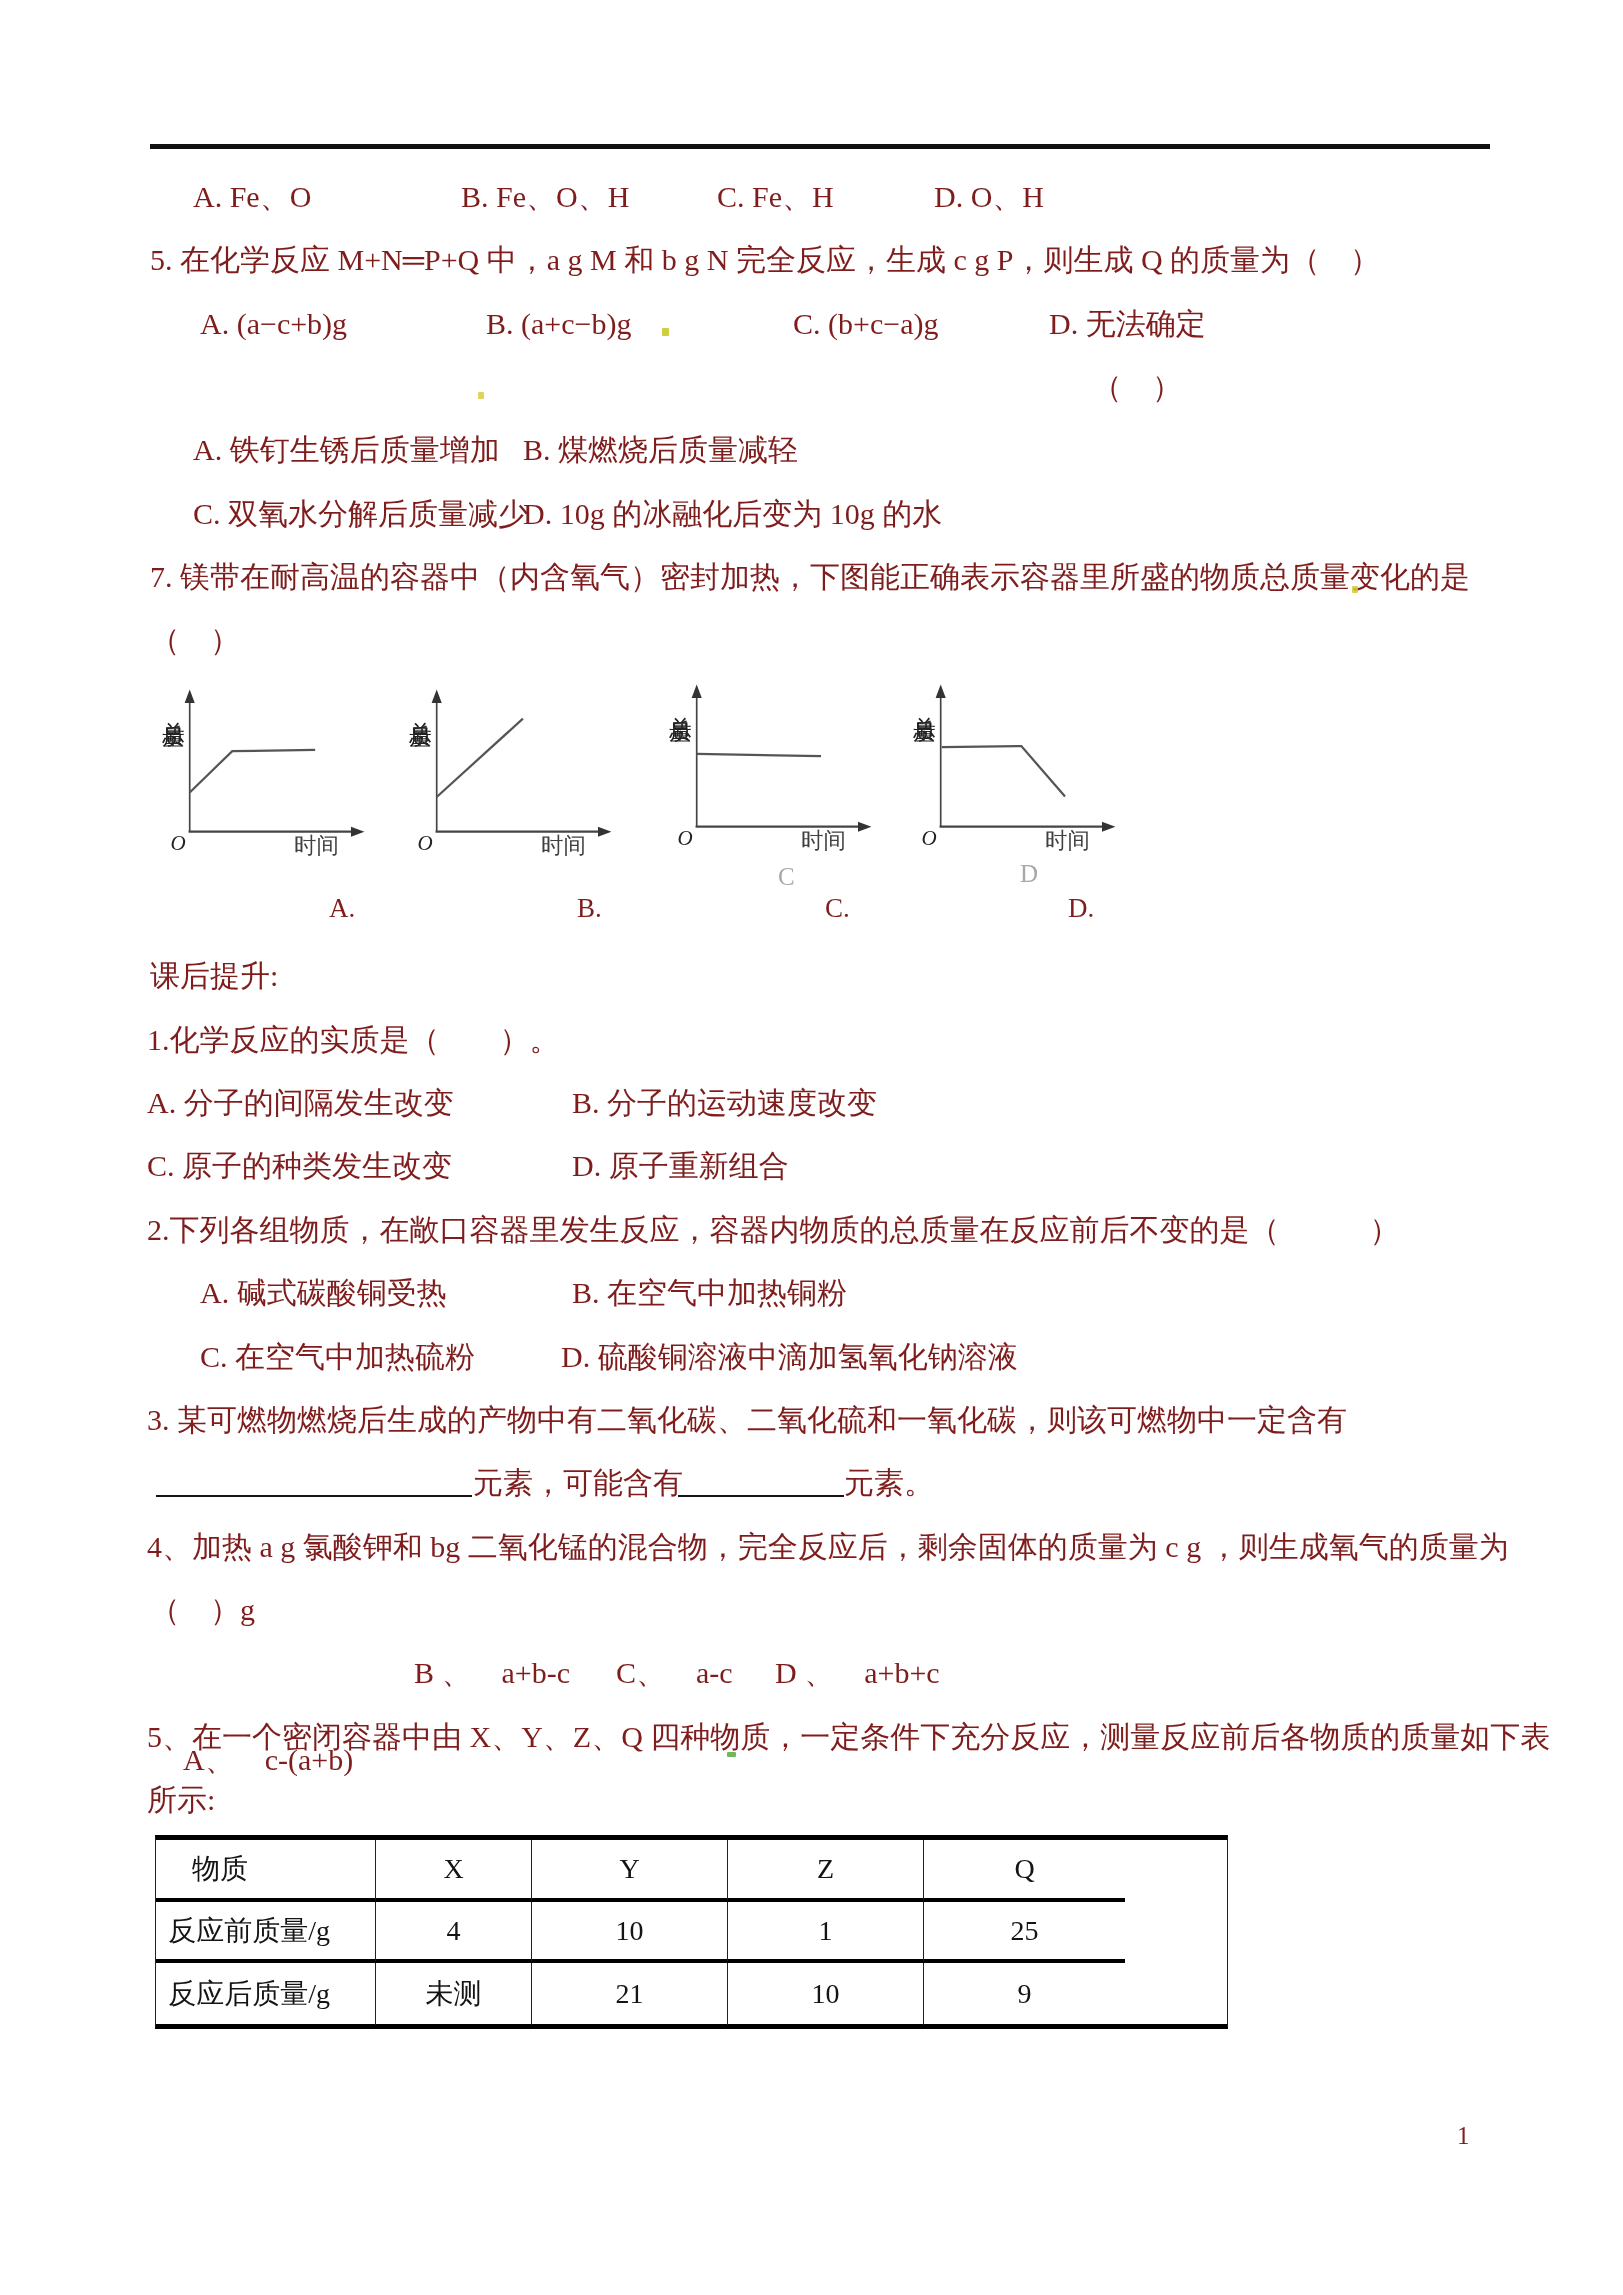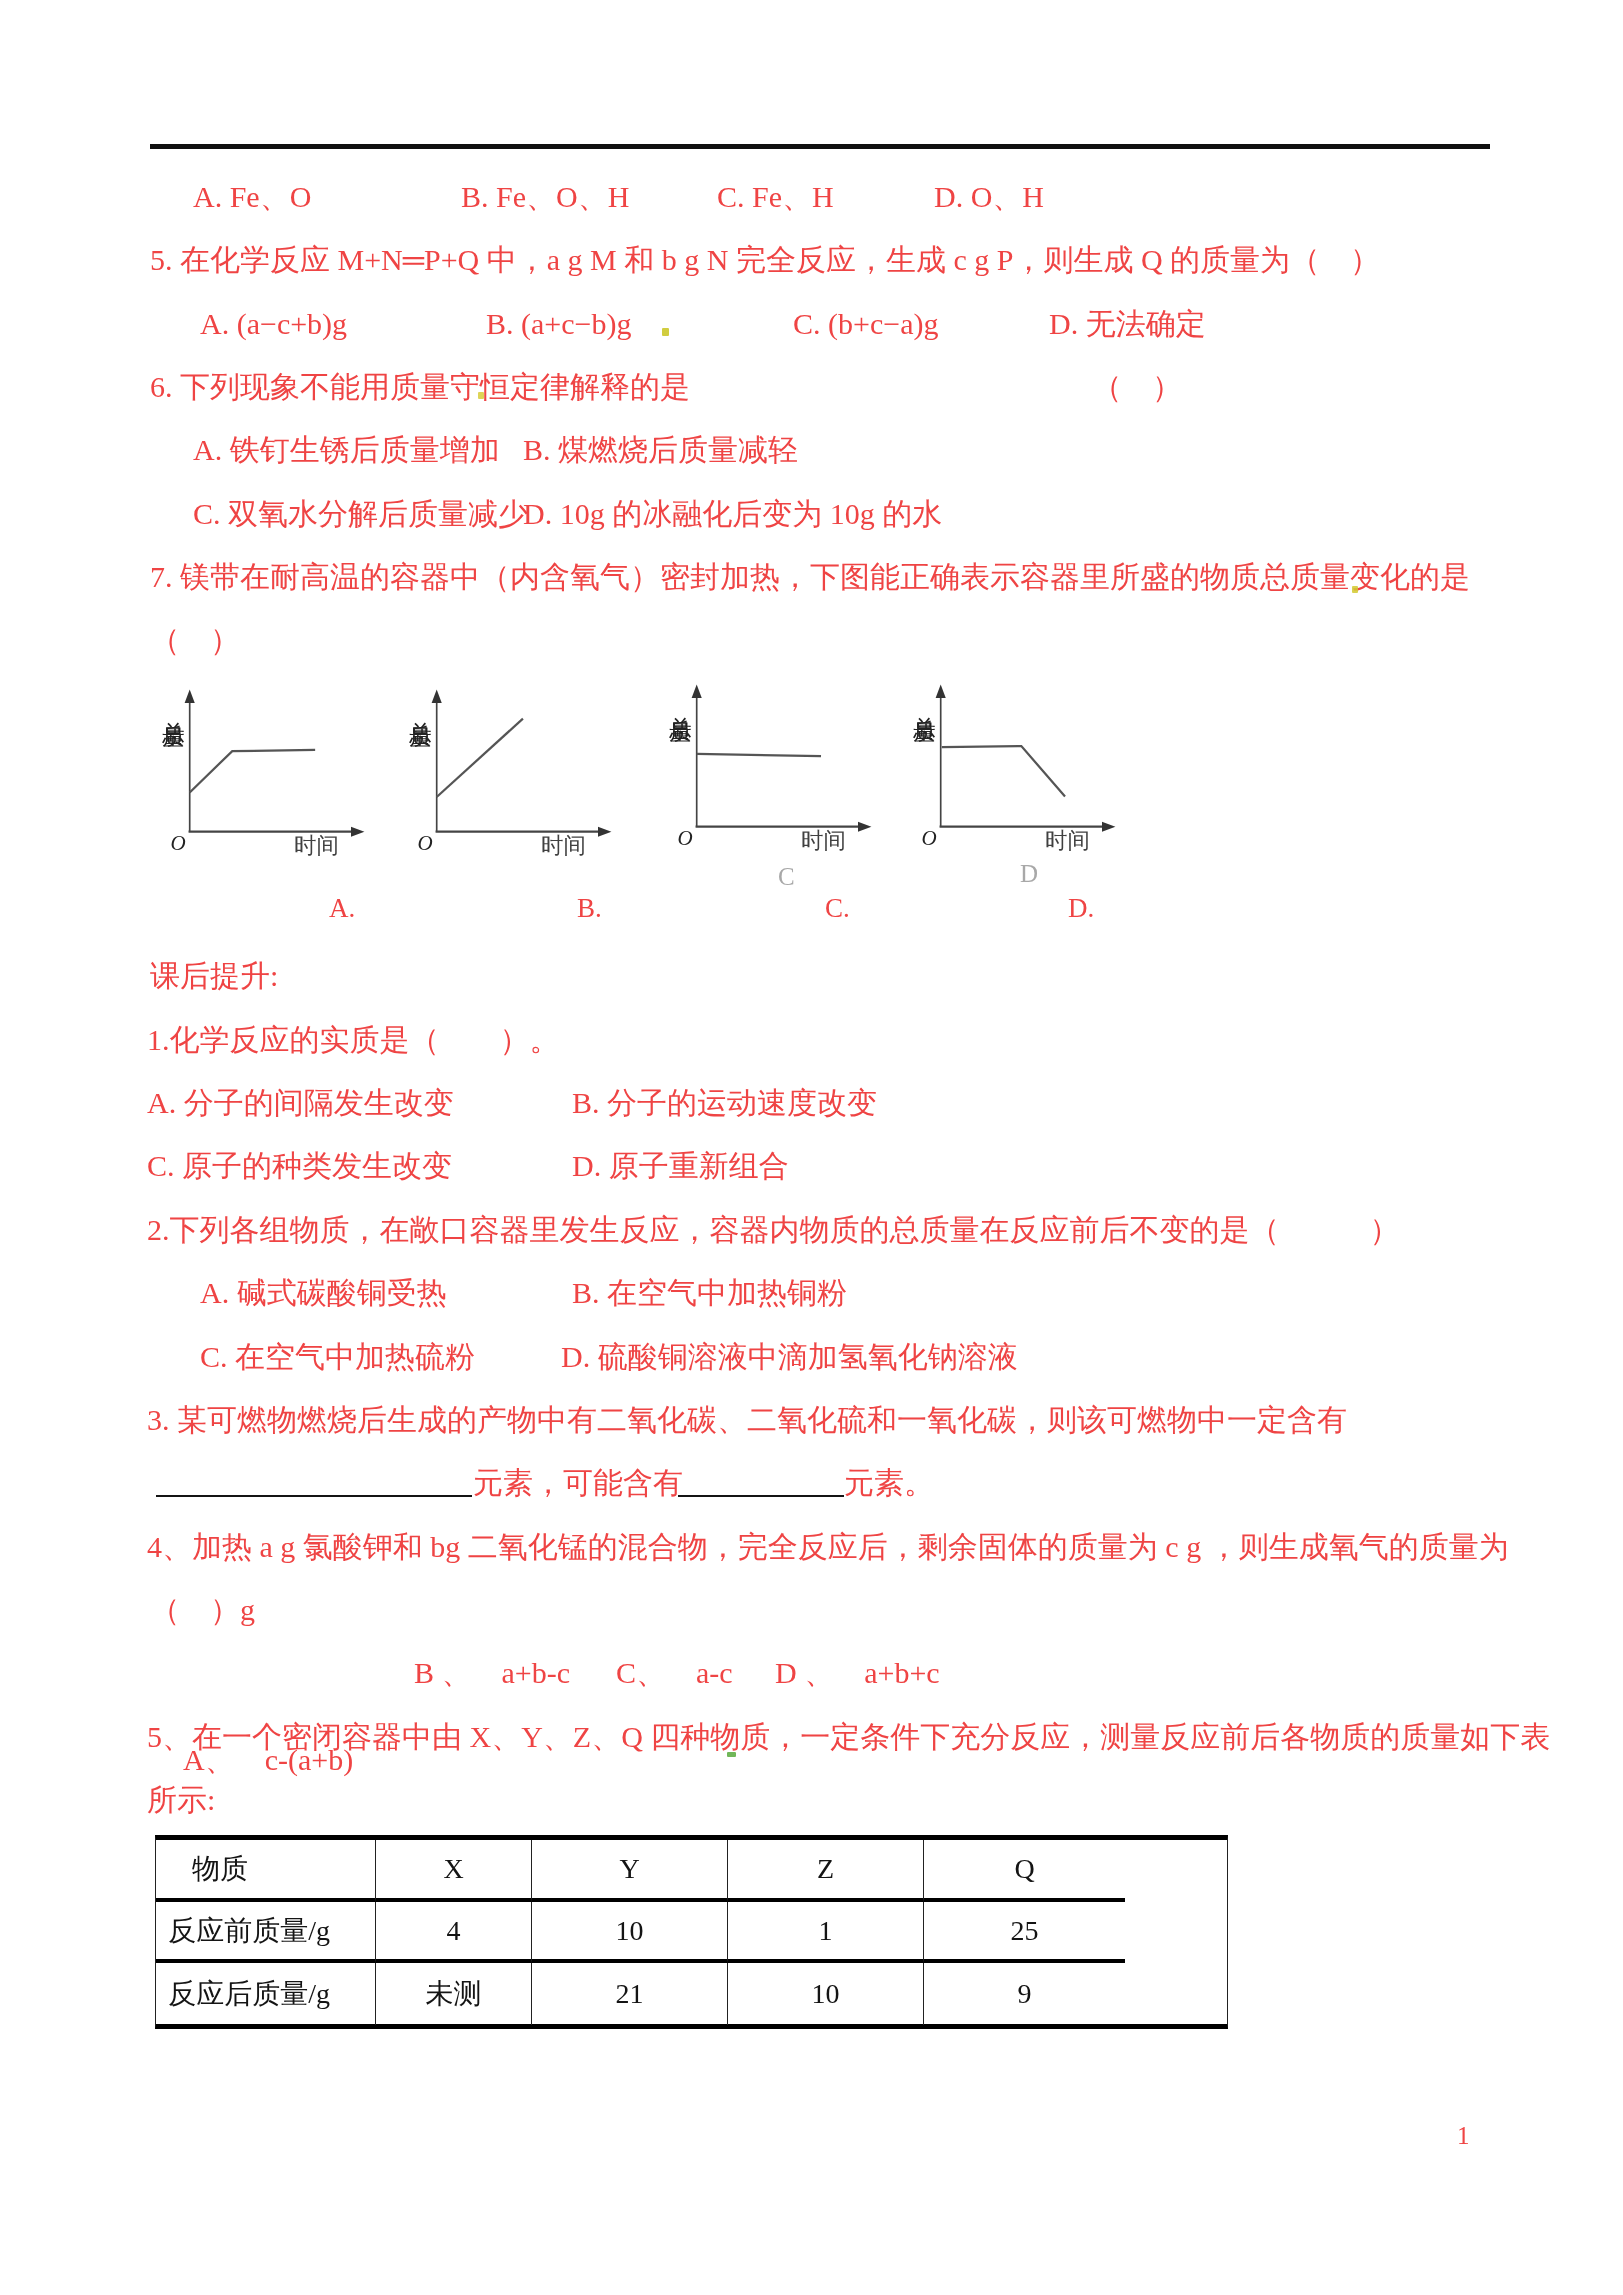--- a/index.html
+++ b/index.html
@@ -9,21 +9,21 @@
     background:#ffffff;
     overflow:hidden;
     font-family:"Liberation Serif","DejaVu Serif",serif;
     color:#141414;
   }
   .ln{
     position:absolute;
     white-space:pre;
     font-size:30px;
     line-height:1.1;
-    color:#ef4444;
+    color:#7f1d1d;
   }
   .rule{position:absolute;background:#101010;}
   .uline{position:absolute;border-top:2.8px solid #141414;}
   .mark{position:absolute;border-radius:1.1px;opacity:.85;}
   .m1{left:662px;top:328px;width:6.7px;height:7.8px;background:#c9c41e;}
   .m2{left:478px;top:392px;width:5.6px;height:6.7px;background:#d8cd3a;}
   .m3{left:727px;top:1752px;width:9px;height:4.5px;background:#58aa3c;}
   .m4{left:1352px;top:586px;width:5.6px;height:6.7px;background:#d2ca30;}
   .abcd{font-size:27px;}
   .ghost{color:#a8a8a8;font-size:25px;}
@@ -70,21 +70,20 @@
   <span class="ln" style="left:461px;top:180px;">B. Fe、O、H</span>
   <span class="ln" style="left:717px;top:180px;">C. Fe、H</span>
   <span class="ln" style="left:934px;top:180px;">D. O、H</span>
 
   <span class="ln" style="left:150px;top:243px;">5. 在化学反应 M+N═P+Q 中，a g M 和 b g N 完全反应，生成 c g P，则生成 Q 的质量为（　）</span>
   <span class="ln" style="left:200px;top:307px;">A. (a−c+b)g</span>
   <span class="ln" style="left:486px;top:307px;">B. (a+c−b)g</span>
   <span class="ln" style="left:793px;top:307px;">C. (b+c−a)g</span>
   <span class="ln" style="left:1049px;top:307px;">D. 无法确定</span>
 
-  <span class="ln" style="left:150px;top:370px;">6. 下列现象不能用质量守恒定律解释的是</span>
   <span class="ln" style="left:1092px;top:370px;">（　）</span>
   <span class="ln" style="left:193px;top:433px;">A. 铁钉生锈后质量增加</span>
   <span class="ln" style="left:523px;top:433px;">B. 煤燃烧后质量减轻</span>
   <span class="ln" style="left:193px;top:497px;">C. 双氧水分解后质量减少</span>
   <span class="ln" style="left:523px;top:497px;">D. 10g 的冰融化后变为 10g 的水</span>
 
   <span class="ln" style="left:150px;top:560px;">7. 镁带在耐高温的容器中（内含氧气）密封加热，下图能正确表示容器里所盛的物质总质量变化的是</span>
   <span class="ln" style="left:150px;top:623px;">（　）</span>
 
   <div class="graph-box" style="left:156px;top:685px;">

